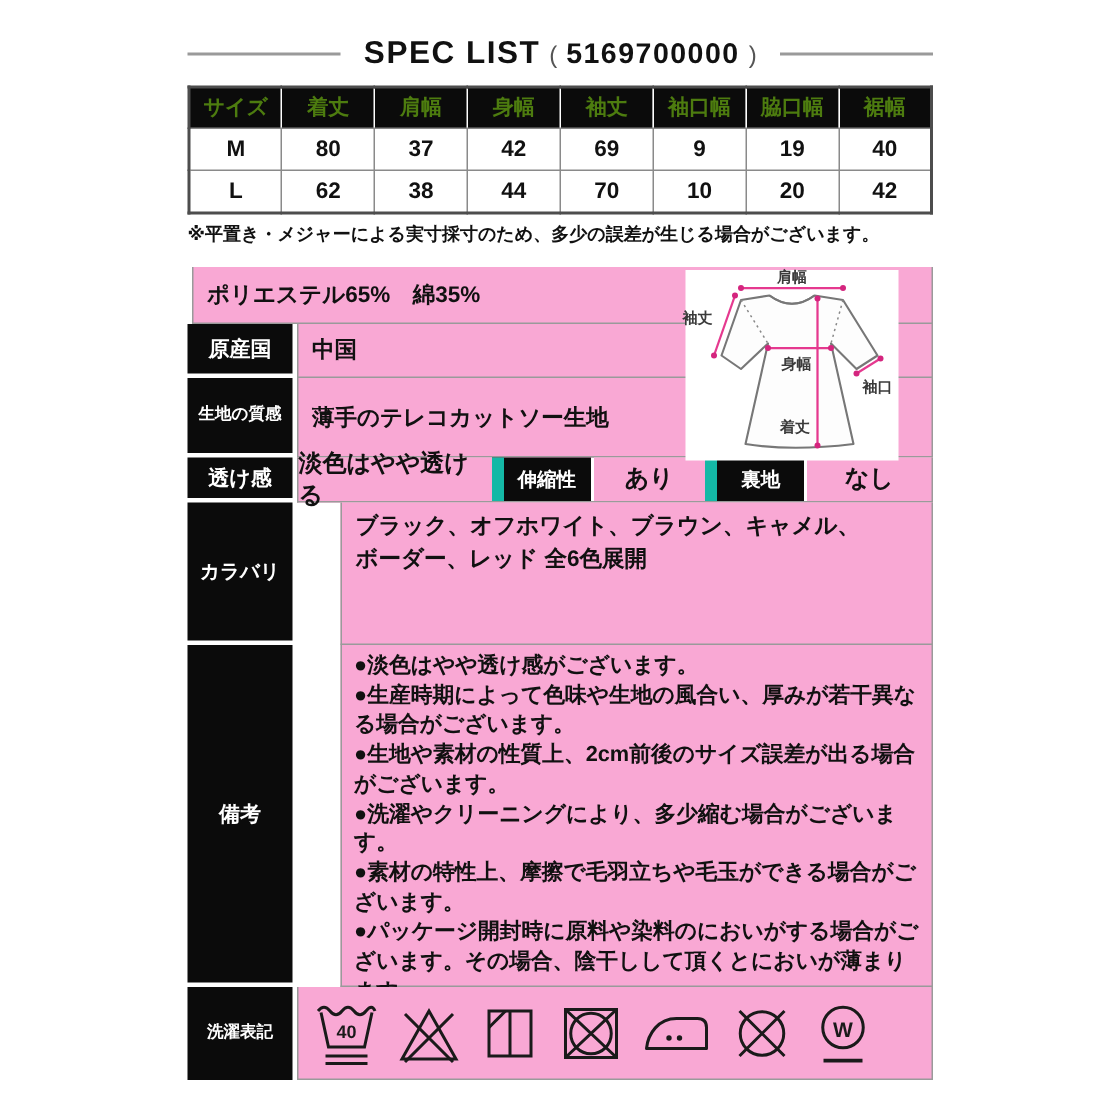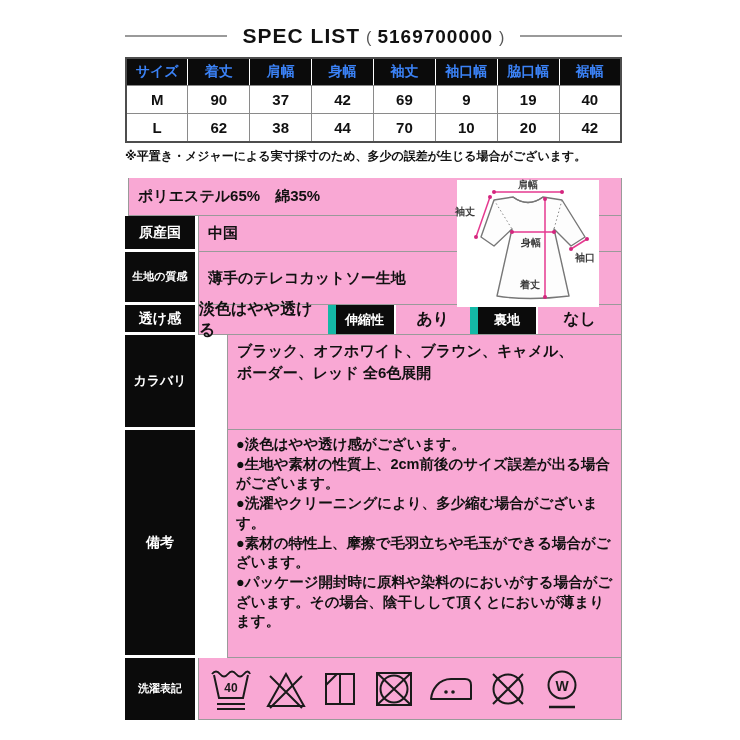--- a/index.html
+++ b/index.html
@@ -14,21 +14,21 @@
   .title-row{display:flex;align-items:center;gap:16px;margin-bottom:9px;}
   .title-line{flex:1;height:2px;background:#9a9a9a;}
   .title-text{display:flex;align-items:baseline;gap:6px;white-space:nowrap;}
   .title-main{font-size:21px;letter-spacing:1px;color:#111;}
   .title-paren{font-size:16px;font-weight:400;color:#555;}
   .title-code{font-size:19px;color:#111;letter-spacing:1px;}
 
   
   table.size{width:100%;border-collapse:collapse;border:2px solid #4d4d4d;table-layout:fixed;}
   table.size th{
-    background:#0b0b0b;color:#3b82f6;font-size:14px;font-weight:700;
+    background:#0b0b0b;color:#4d7c0f;font-size:14px;font-weight:700;
     border:1px solid #fff;border-bottom:1px solid #888;padding:4px 0;margin-left:40px;
   }
   table.size td{
     border:1px solid #8a8a8a;text-align:center;font-size:15px;font-weight:700;
     padding:5px 0;background:#fff;color:#111;
   }
   .note{margin-top:5px;font-size:12px;color:#111;}
 
   
   .spec-table{margin-top:13px;position:relative;}
@@ -102,21 +102,21 @@
       <th>着丈</th>
       <th>肩幅</th>
       <th>身幅</th>
       <th>袖丈</th>
       <th>袖口幅</th>
       <th>脇口幅</th>
       <th>裾幅</th>
     </tr>
     <tr>
       <td>M</td>
-      <td>90</td>
+      <td>80</td>
       <td>37</td>
       <td>42</td>
       <td>69</td>
       <td>9</td>
       <td>19</td>
       <td>40</td>
     </tr>
     <tr>
       <td>L</td>
       <td>62</td>
@@ -196,20 +196,21 @@
     <div class="spec-row" style="height:95px">
       <div class="spec-label mid">カラバリ</div>
       <div class="spec-content top prewrap">ブラック、オフホワイト、ブラウン、キャメル、
 ボーダー、レッド 全6色展開</div>
     </div>
 
     <div class="spec-row" style="height:228px">
       <div class="spec-label">備考</div>
       <div class="spec-content top remarks">
         <div class="remark-line">●淡色はやや透け感がございます。</div>
+        <div class="remark-line">●生産時期によって色味や生地の風合い、厚みが若干異なる場合がございます。</div>
         <div class="remark-line">●生地や素材の性質上、2cm前後のサイズ誤差が出る場合がございます。</div>
         <div class="remark-line">●洗濯やクリーニングにより、多少縮む場合がございます。</div>
         <div class="remark-line">●素材の特性上、摩擦で毛羽立ちや毛玉ができる場合がございます。</div>
         <div class="remark-line">●パッケージ開封時に原料や染料のにおいがする場合がございます。その場合、陰干しして頂くとにおいが薄まります。</div>
       </div>
     </div>
 
     <div class="spec-row" style="height:62px">
       <div class="spec-label small">洗濯表記</div>
       <div class="spec-content care-row">

